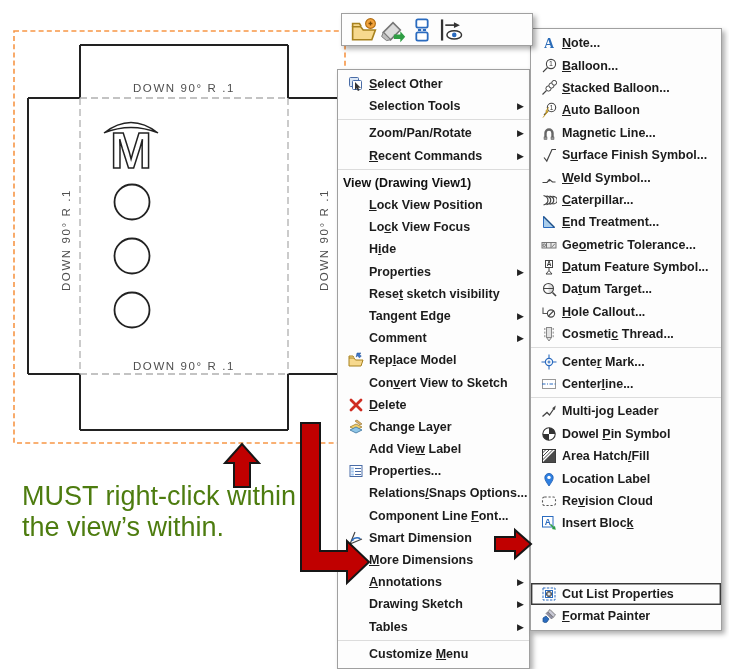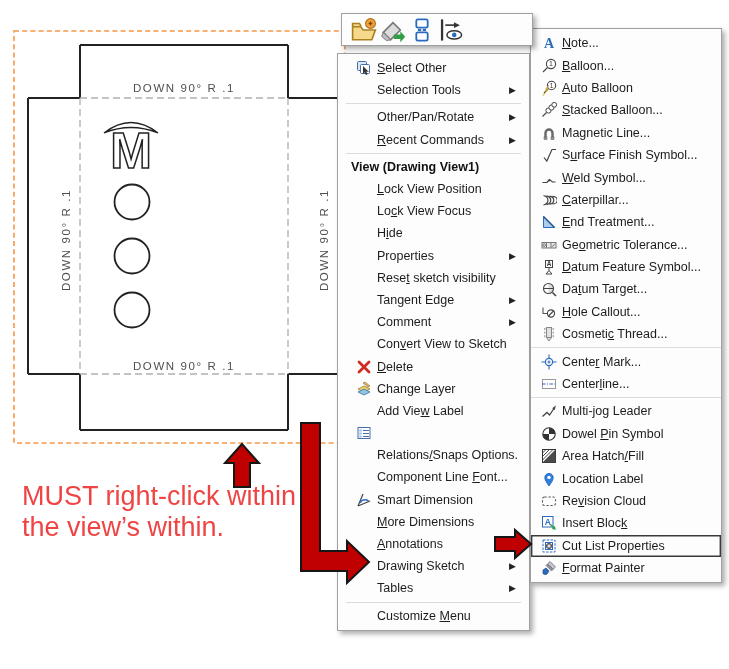--- a/index.html
+++ b/index.html
@@ -4,41 +4,41 @@
 <style>
   html,body{margin:0;padding:0;background:#fff;}
   #stage{position:relative;width:729px;height:669px;overflow:hidden;background:#fff;
          font-family:"Liberation Sans",sans-serif;}
   svg{display:block;}
   #drawing{position:absolute;left:0;top:0;z-index:0;}
   #arrows{position:absolute;left:0;top:0;z-index:30;pointer-events:none;}
   .bnote{font-family:"Liberation Sans",sans-serif;font-size:11.5px;letter-spacing:1.6px;fill:#4f4f4f;}
   .logo-m{font-family:"Liberation Sans",sans-serif;font-weight:bold;}
 
-  .caption{position:absolute;left:22px;top:481px;z-index:1;font-size:27px;line-height:31px;color:#ef4444;}
+  .caption{position:absolute;left:22px;top:481px;z-index:1;font-size:27px;line-height:31px;color:#4d7c0f;}
 
   .panel{position:absolute;background:#fdfdfd;border:1px solid #a0a0a0;
          box-shadow:3px 3px 5px rgba(0,0,0,.32);box-sizing:border-box;}
   #cmd-toolbar{left:341px;top:13px;width:192px;height:33px;z-index:12;
                display:flex;align-items:center;padding:0 0 0 9px;}
   .tbtn{width:26px;height:24px;display:flex;align-items:center;justify-content:center;margin-right:3px;}
 
-  #main-menu{left:337px;top:53px;width:193px;z-index:10;padding:3px 8px;}
+  #main-menu{left:337px;top:69px;width:193px;z-index:10;padding:3px 0;}
   #sub-menu{left:530px;top:28px;width:192px;z-index:11;padding:3px 0;}
 
   .mrow{display:flex;align-items:center;height:22.2px;padding:0 2px;font-size:12.5px;color:#1c1c1c;white-space:nowrap;}
   #sub-menu .mrow{height:22.4px;}
   .mi-icon{width:26px;min-width:26px;height:16px;display:flex;align-items:center;justify-content:center;margin-left:3px;}
   .mi-icon svg{width:16px;height:16px;}
-  .mi-label{flex:1;overflow:hidden;}
+  .mi-label{flex:1;overflow:hidden;font-weight:bold;}
   .mi-arrow{width:12px;text-align:right;font-size:9px;color:#222;margin-right:3px;}
   .mhead{font-weight:bold;color:#111;padding-left:5px;}
   .msep{height:1px;background:#dcdcdc;margin:2px 0;}
   .u{text-decoration:underline;}
-  .boxed{box-shadow:inset 0 0 0 1.4px #3a3a3a;}
+  .boxed{box-shadow:inset 0 0 0 1.4px #3a3a3a;margin-top:48px;}
 </style>
 </head>
 <body>
 
 <div id="stage">
 
   <svg id="drawing" width="729" height="669" viewBox="0 0 729 669">
     <rect x="14" y="31" width="331" height="412" fill="none" stroke="#f79646" stroke-width="1.6" stroke-dasharray="5 3.2"></rect>
     <g stroke="#222" stroke-width="2" fill="none">
       <path d="M80,45 H288 M80,45 V98 M288,45 V98 M28,98 H80 M288,98 H344 M28,98 V374 M344,98 V374 M28,374 H80 M288,374 H344 M80,374 V430 M288,374 V430 M80,430 H288"></path>
@@ -112,21 +112,21 @@
         <span class="mi-label"><span class="u">S</span>elect Other</span>
       </div>
       <div class="mrow">
         <span class="mi-icon"></span>
         <span class="mi-label">Selection Tools</span>
         <span class="mi-arrow">▶</span>
       </div>
       <div class="msep"></div>
       <div class="mrow">
         <span class="mi-icon"></span>
-        <span class="mi-label">Other/Pan/Rotate</span>
+        <span class="mi-label">Zoom/Pan/Rotate</span>
         <span class="mi-arrow">▶</span>
       </div>
       <div class="mrow">
         <span class="mi-icon"></span>
         <span class="mi-label"><span class="u">R</span>ecent Commands</span>
         <span class="mi-arrow">▶</span>
       </div>
       <div class="msep"></div>
       <div class="mrow mhead">
         <span class="mi-label">View (Drawing View1)</span>
@@ -154,20 +154,30 @@
       </div>
       <div class="mrow">
         <span class="mi-icon"></span>
         <span class="mi-label">Tangent Edge</span>
         <span class="mi-arrow">▶</span>
       </div>
       <div class="mrow">
         <span class="mi-icon"></span>
         <span class="mi-label">Comment</span>
         <span class="mi-arrow">▶</span>
+      </div>
+      <div class="mrow">
+        <span class="mi-icon">
+          <svg viewBox="0 0 16 16">
+            <path d="M1,6 V4 h4 l1,1.6" fill="#f7d98e" stroke="#a8821f"></path>
+            <path d="M1,6 h5 l1.5,2 H15 l-2,6 H1 z" fill="#f7d98e" stroke="#a8821f"></path>
+            <path d="M9,1 h4 l-1.5,1.2 1.8,2 -2,1.6 -1.6,-2 -1.5,1.2 z" fill="#3b74c9" stroke="#1f4d8f" stroke-width="0.5"></path>
+          </svg>
+        </span>
+        <span class="mi-label">Rep<span class="u">l</span>ace Model</span>
       </div>
       <div class="mrow">
         <span class="mi-icon"></span>
         <span class="mi-label">Con<span class="u">v</span>ert View to Sketch</span>
       </div>
       <div class="mrow">
         <span class="mi-icon">
           <svg viewBox="0 0 16 16">
             <path d="M3,3 L13,13 M13,3 L3,13" stroke="#cf2b20" stroke-width="2.8" stroke-linecap="round" fill="none"></path>
           </svg>
@@ -191,20 +201,21 @@
       <div class="mrow">
         <span class="mi-icon">
           <svg viewBox="0 0 16 16">
             <rect x="2" y="2.5" width="12" height="11" fill="#fff" stroke="#4a6da7"></rect>
             <rect x="3.2" y="4.5" width="2.6" height="2" fill="#9cc3ef"></rect>
             <rect x="3.2" y="7.5" width="2.6" height="2" fill="#9cc3ef"></rect>
             <rect x="3.2" y="10.5" width="2.6" height="2" fill="#9cc3ef"></rect>
             <path d="M7,5.5 h6 M7,8.5 h6 M7,11.5 h6" stroke="#4a6da7" stroke-width="1"></path>
           </svg>
         </span>
+        <span class="mi-label">Properties...</span>
       </div>
       <div class="mrow">
         <span class="mi-icon"></span>
         <span class="mi-label">Relations<span class="u">/</span>Snaps Options...</span>
       </div>
       <div class="mrow">
         <span class="mi-icon"></span>
         <span class="mi-label">Component Line <span class="u">F</span>ont...</span>
       </div>
       <div class="mrow">
@@ -259,38 +270,38 @@
             <line x1="2" y1="14" x2="6.5" y2="9.5" stroke="#444" stroke-width="1.1"></line>
             <circle cx="10" cy="6" r="4.6" fill="#fff" stroke="#444" stroke-width="1.1"></circle>
             <text x="10" y="8.4" text-anchor="middle" font-size="7" fill="#333">1</text>
           </svg>
         </span>
         <span class="mi-label"><span class="u">B</span>alloon...</span>
       </div>
       <div class="mrow">
         <span class="mi-icon">
           <svg viewBox="0 0 16 16">
+            <line x1="1.5" y1="14.5" x2="5.5" y2="10.5" stroke="#444" stroke-width="1.1"></line>
+            <circle cx="7.5" cy="8.5" r="2.6" fill="#fff" stroke="#444"></circle>
+            <circle cx="10.5" cy="5.5" r="2.6" fill="#fff" stroke="#444"></circle>
+            <circle cx="13.2" cy="2.8" r="2.4" fill="#fff" stroke="#444"></circle>
+          </svg>
+        </span>
+        <span class="mi-label"><span class="u">S</span>tacked Balloon...</span>
+      </div>
+      <div class="mrow">
+        <span class="mi-icon">
+          <svg viewBox="0 0 16 16">
             <line x1="3" y1="13" x2="7" y2="9" stroke="#444" stroke-width="1.1"></line>
             <circle cx="10.5" cy="5.5" r="4.2" fill="#fff" stroke="#444" stroke-width="1.1"></circle>
             <text x="10.5" y="7.8" text-anchor="middle" font-size="6.5" fill="#333">1</text>
             <polygon points="2,15.5 6,9.5 4.6,9.3 7.6,5.2 5.9,9 7.4,9.2" fill="#f2c12e" stroke="#b58a1a" stroke-width="0.5"></polygon>
           </svg>
         </span>
         <span class="mi-label"><span class="u">A</span>uto Balloon</span>
-      </div>
-      <div class="mrow">
-        <span class="mi-icon">
-          <svg viewBox="0 0 16 16">
-            <line x1="1.5" y1="14.5" x2="5.5" y2="10.5" stroke="#444" stroke-width="1.1"></line>
-            <circle cx="7.5" cy="8.5" r="2.6" fill="#fff" stroke="#444"></circle>
-            <circle cx="10.5" cy="5.5" r="2.6" fill="#fff" stroke="#444"></circle>
-            <circle cx="13.2" cy="2.8" r="2.4" fill="#fff" stroke="#444"></circle>
-          </svg>
-        </span>
-        <span class="mi-label"><span class="u">S</span>tacked Balloon...</span>
       </div>
       <div class="mrow">
         <span class="mi-icon">
           <svg viewBox="0 0 16 16">
             <path d="M4.5,13 V8 a3.5,3.5 0 0 1 7,0 v5" fill="none" stroke="#666" stroke-width="2.4"></path>
             <rect x="3" y="12" width="3" height="2.5" fill="#999" stroke="#555" stroke-width="0.5"></rect>
             <rect x="10" y="12" width="3" height="2.5" fill="#999" stroke="#555" stroke-width="0.5"></rect>
           </svg>
         </span>
         <span class="mi-label">Magnetic Line...</span>

